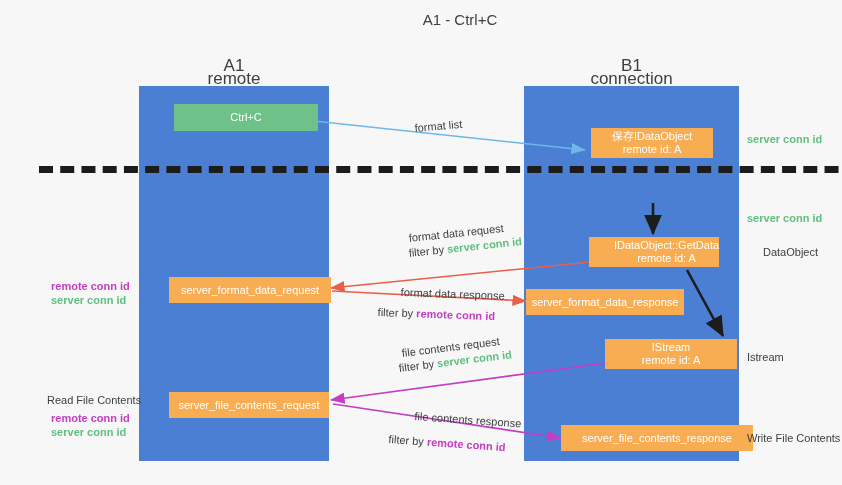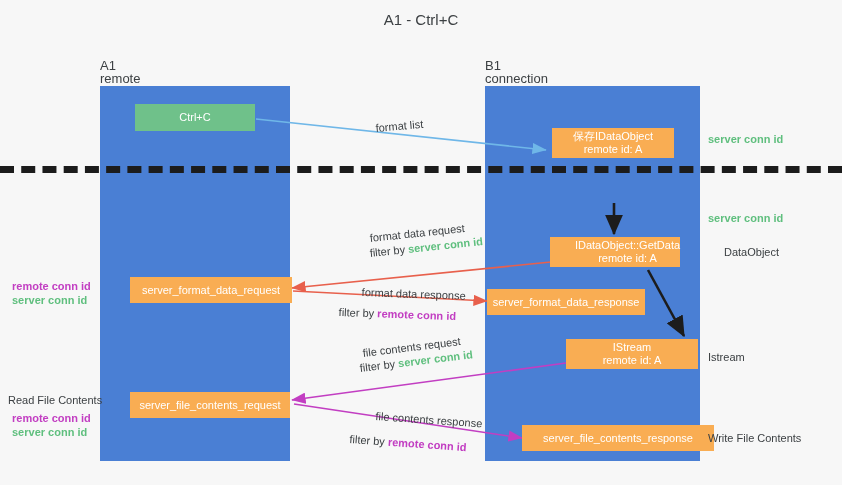--- a/index.html
+++ b/index.html
@@ -3,31 +3,31 @@
 <meta charset="utf-8">
 <style>
   html,body{margin:0;padding:0;}
   body{
     width:842px;height:485px;
     background:#f7f7f7;
     font-family:"Liberation Sans",sans-serif;
     position:relative;overflow:hidden;
     color:#3c4043;
   }
-  .stage{position:absolute;inset:0;}
+  .stage{position:absolute;inset:0;margin-left:39px;}
 
   
   .title{
     position:absolute;top:10px;left:0;width:842px;
     text-align:center;font-size:15px;line-height:19px;color:#3c4043;
   }
 
   
   .lane-head{
-    position:absolute;font-size:13px;line-height:13px;color:#3c4043;
+    position:absolute;text-align:center;font-size:17px;line-height:13px;color:#3c4043;
   }
   .lane-head .l1{display:block;}
   .lane-head .l2{display:block;}
 
   
   .lane{position:absolute;background:#4a7fd4;}
   #lane-a{left:100px;top:86px;width:190px;height:375px;}
   #lane-b{left:485px;top:86px;width:215px;height:375px;}
 
   
@@ -103,21 +103,21 @@
 
     <line x1="293" y1="291" x2="487" y2="301" stroke="#e8604c" stroke-width="1.6" marker-end="url(#ah-red)"></line>
 
     <line x1="566" y1="363" x2="292" y2="400" stroke="#c23ec2" stroke-width="1.6" marker-end="url(#ah-mag)"></line>
 
     <line x1="294" y1="404" x2="522" y2="438" stroke="#c23ec2" stroke-width="1.6" marker-end="url(#ah-mag)"></line>
   </svg>
 
   <div id="divider"></div>
 
-  <div class="box green" style="left:135px;top:104px;width:120px;height:27px;">
+  <div class="box green" style="left:135px;top:104px;width:144px;height:27px;">
     <span>Ctrl+C</span>
   </div>
 
   <div class="box orange" style="left:130px;top:277px;width:162px;height:26px;">
     <span>server_format_data_request</span>
   </div>
 
   <div class="box orange" style="left:130px;top:392px;width:160px;height:26px;text-align:right;">
     <span>server_file_contents_request</span>
   </div>

